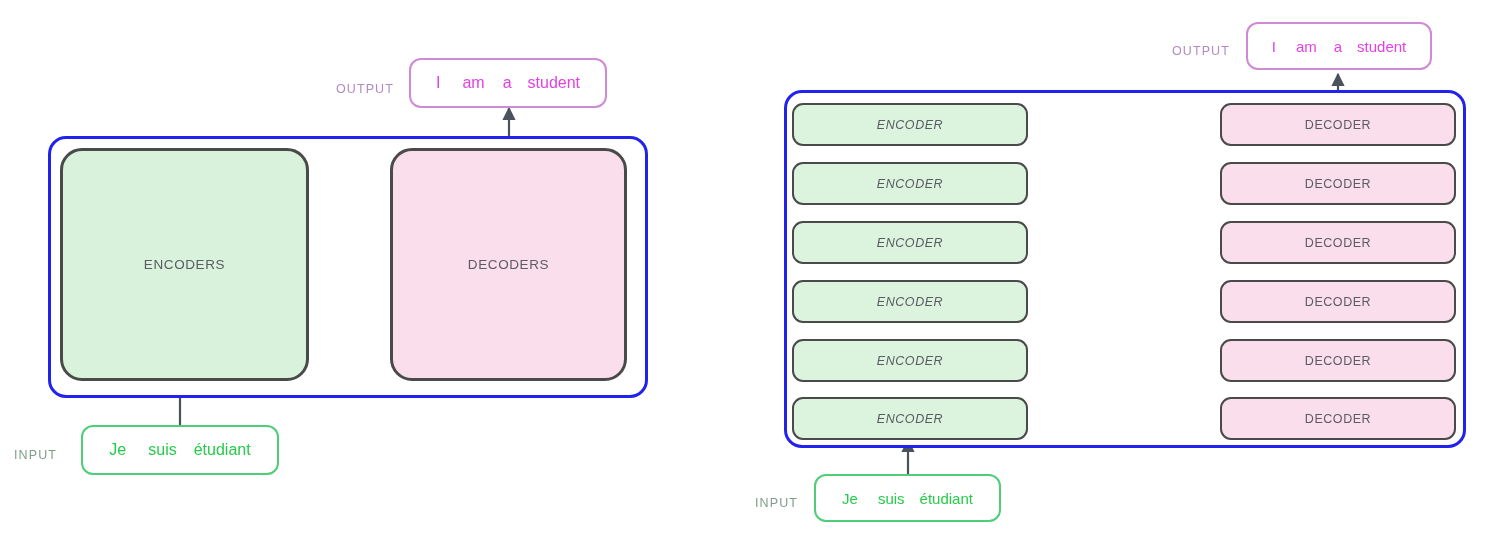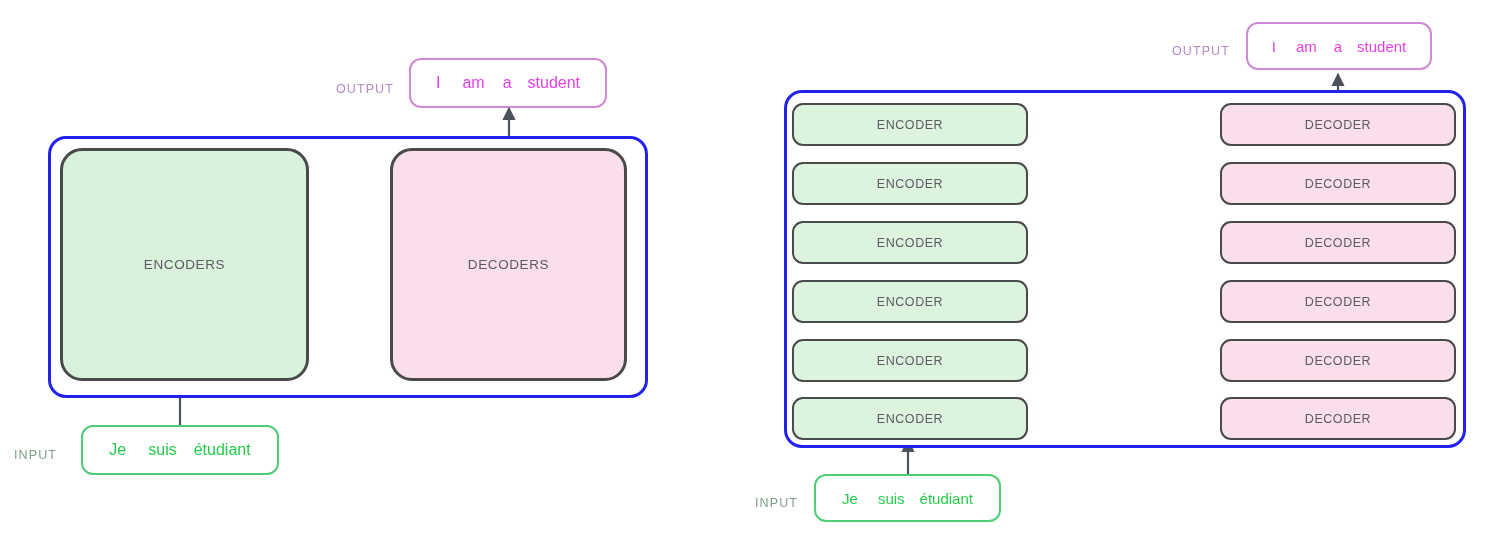--- a/index.html
+++ b/index.html
@@ -28,21 +28,21 @@
   .bigblock.enc{background:#d9f2dc;}
   .bigblock.dec{background:#fbdcec;background:#fadeeb;}
 
   
   .smallblock{
     border:2.5px solid #4a4a4a;
     border-radius:11px;
     display:flex;align-items:center;justify-content:center;
     font-size:12.5px;letter-spacing:.55px;color:#5b5b63;
   }
-  .smallblock.enc{background:#dcf3de;}
+  .smallblock.enc{background:#dcf3de;font-style:italic;}
   .smallblock.dec{background:#fadeeb;}
 
   
   .iobox{
     border-radius:12px;
     display:flex;align-items:center;justify-content:center;
     background:#ffffff;
     white-space:nowrap;
   }
   .iobox.input{border:2.5px solid #4fce78;}

